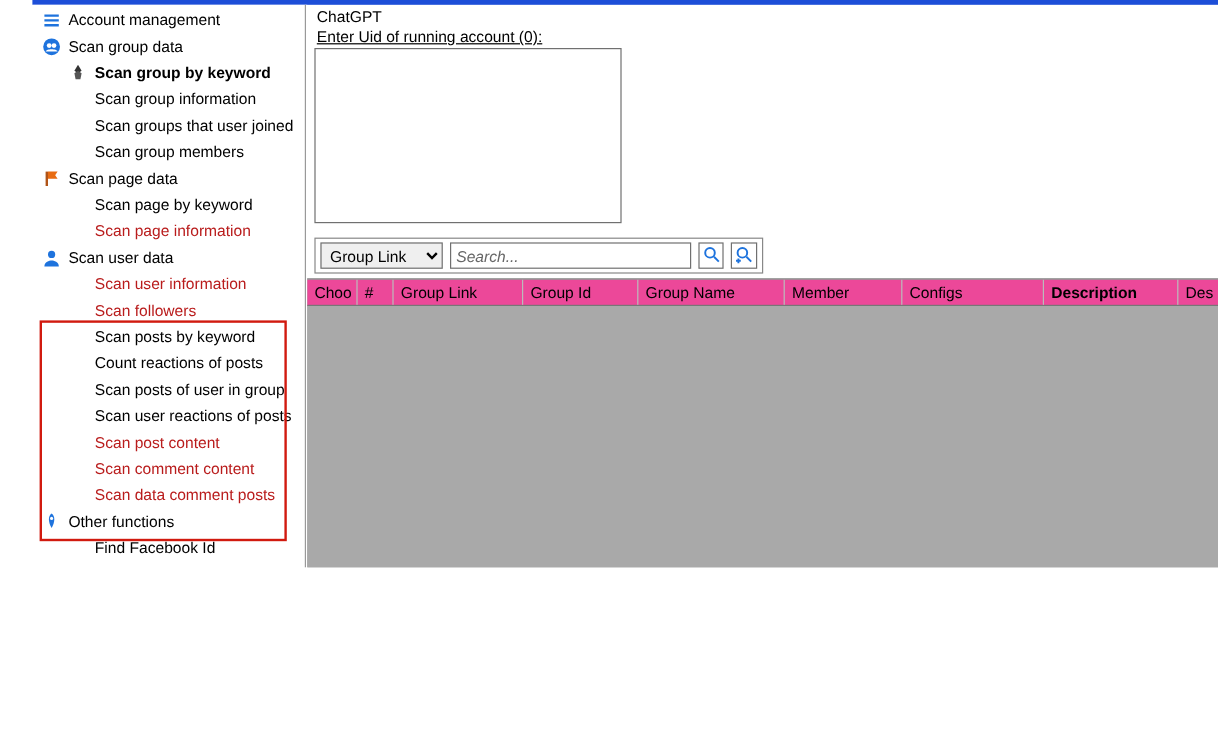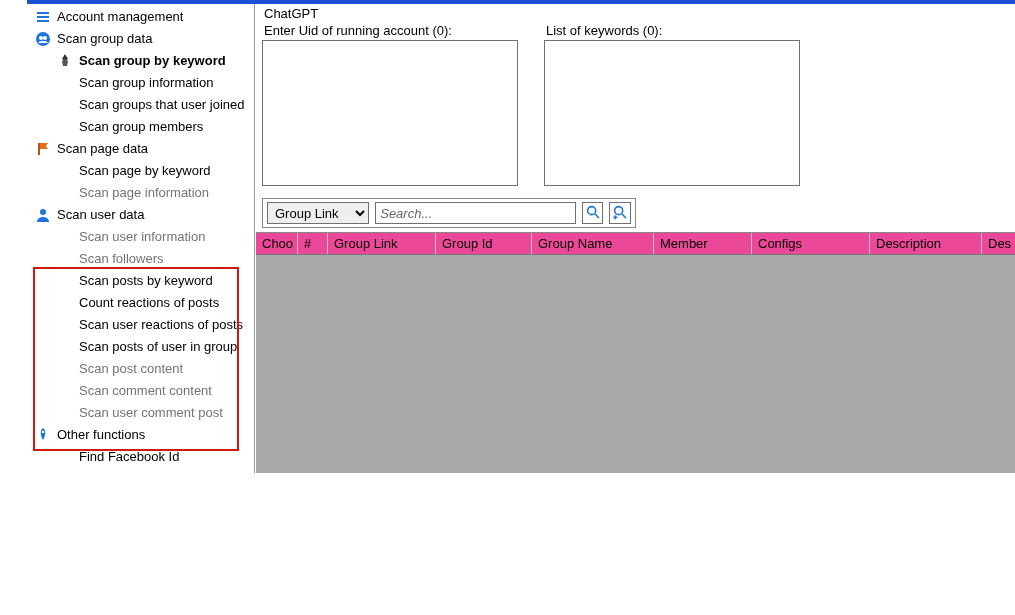--- a/index.html
+++ b/index.html
@@ -38,21 +38,21 @@
   .sb-item .icon {
     width: 16px;
     height: 16px;
     display: inline-flex;
     align-items: center;
     justify-content: center;
     flex-shrink: 0;
   }
   .sb-item.child { padding-left: 24px; }
   .sb-item.bold .label { font-weight: 700; }
-  .sb-item .label.orange { color: #737373; }
+  .sb-item .label.orange { color: #b91c1c; }
   .highlight-box {
     position: absolute;
     border: 2px solid #d11a0f;
     left: 6px;
     width: 206px;
     top: 263px;
     height: 184px;
     pointer-events: none;
   }
   
@@ -71,20 +71,21 @@
   .fields {
     display: flex;
     gap: 26px;
   }
   .field {
     display: flex;
     flex-direction: column;
   }
   .field-label {
     padding: 2px 0 2px 2px;
+    text-decoration: underline;
   }
   textarea.box {
     width: 256px;
     height: 146px;
     resize: none;
     border: 1px solid #707070;
     font-family: inherit;
     font-size: 13px;
     padding: 2px;
     overflow-y: scroll;
@@ -247,37 +248,37 @@
         <div class="sb-item child">
           <span class="icon"></span>
           <span class="label">Scan posts by keyword</span>
         </div>
         <div class="sb-item child">
           <span class="icon"></span>
           <span class="label">Count reactions of posts</span>
         </div>
         <div class="sb-item child">
           <span class="icon"></span>
+          <span class="label">Scan posts of user in group</span>
+        </div>
+        <div class="sb-item child">
+          <span class="icon"></span>
           <span class="label">Scan user reactions of posts</span>
         </div>
         <div class="sb-item child">
           <span class="icon"></span>
-          <span class="label">Scan posts of user in group</span>
-        </div>
-        <div class="sb-item child">
-          <span class="icon"></span>
           <span class="label orange">Scan post content</span>
         </div>
         <div class="sb-item child">
           <span class="icon"></span>
           <span class="label orange">Scan comment content</span>
         </div>
         <div class="sb-item child">
           <span class="icon"></span>
-          <span class="label orange">Scan user comment post</span>
+          <span class="label orange">Scan data comment posts</span>
         </div>
         <div class="sb-item">
           <span class="icon">
             <svg viewBox="0 0 16 16">
               <path d="M8 1c3 2 3 7 0 12-3-5-3-10 0-12z" fill="#1e73dd"></path>
               <circle cx="8" cy="5" r="1.3" fill="#fff"></circle>
             </svg>
           </span>
           <span class="label">Other functions</span>
         </div>
@@ -298,24 +299,20 @@
   </div>
 
   <div class="main">
 
     <div class="configs">
       <div class="configs-title">ChatGPT</div>
       <div class="fields">
         <div class="field">
           <div class="field-label">Enter Uid of running account (0):</div>
           <textarea class="box" style=""></textarea>
-        </div>
-        <div class="field">
-          <div class="field-label">List of keywords (0):</div>
-          <textarea class="box noscroll" style=""></textarea>
         </div>
       </div>
     </div>
 
     <div class="toolbar">
       <select class="combo" id="link-select"><option>Group Link</option></select>
       <input class="search" type="text" placeholder="Search..." style="">
       <span class="icon-btn">
         <span>
           <svg viewBox="0 0 24 24" fill="none" stroke="#1e73dd" stroke-width="2.4">
@@ -338,20 +335,20 @@
 
     <div class="table-wrap">
       <div class="thead" id="thead">
           <div class="th" style="width: 42px;">Choo</div>
           <div class="th" style="width: 30px;">#</div>
           <div class="th" style="width: 108px;">Group Link</div>
           <div class="th" style="width: 96px;">Group Id</div>
           <div class="th" style="width: 122px;">Group Name</div>
           <div class="th" style="width: 98px;">Member</div>
           <div class="th" style="width: 118px;">Configs</div>
-          <div class="th" style="width: 112px;">Description</div>
+          <div class="th" style="width: 112px; font-weight: bold;">Description</div>
           <div class="th" style="width: 60px;">Des</div>
         </div>
       <div class="tbody"></div>
     </div>
 
   </div>
 </div>
 
 </body></html>

